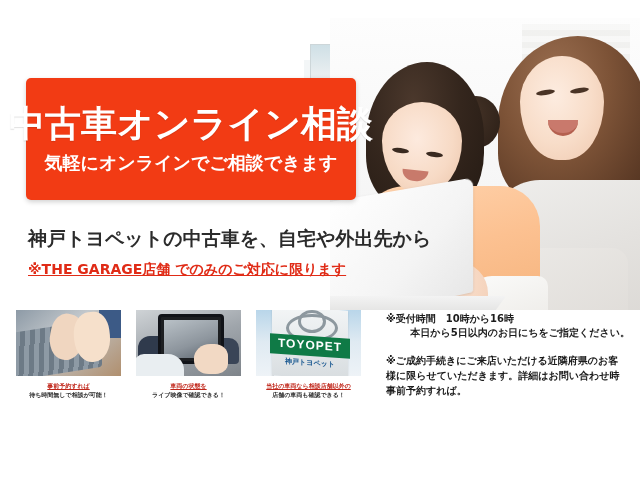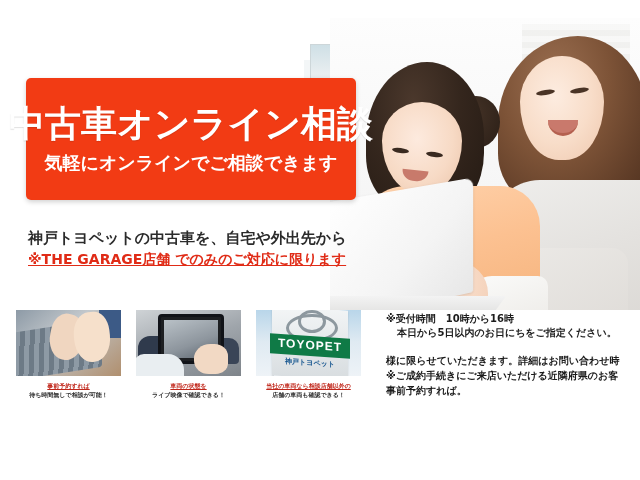--- a/index.html
+++ b/index.html
@@ -221,33 +221,33 @@
   }
 
   
   .desc {
     position: absolute;
     left: 28px; top: 228px;
     width: 320px;
   }
   .desc-line {
     color: #2b2b2b;
-    font-size: 15px;
+    font-size: 19px;
     font-weight: bold;
     line-height: 20px;
     white-space: nowrap;
   }
   .desc-note {
     color: #e02b16;
     font-size: 14px;
     font-weight: bold;
     line-height: 22px;
     text-decoration: underline;
     white-space: nowrap;
-    margin-top: 0;
+    margin-top: 10px;
   }
 
   
   .thumbs {
     position: absolute;
     left: 16px; top: 310px;
     width: 346px;
     display: flex;
     gap: 15px;
   }
@@ -334,21 +334,21 @@
     left: 386px; top: 312px;
     width: 244px;
   }
   .note-l {
     color: #1c1c1c;
     font-size: 10px;
     font-weight: bold;
     line-height: 14px;
     white-space: nowrap;
   }
-  .note-indent { padding-left: 11px; }
+  .note-indent { padding-left: 11px; text-align: right; }
   .note-block {
     margin-top: 13px;
     color: #1c1c1c;
     font-size: 10px;
     font-weight: bold;
     line-height: 15px;
   }
 </style>
 </head>
 <body>
@@ -443,19 +443,19 @@
         <span class="cap-b">店舗の車両も確認できる！</span>
       </div>
     </div>
 
   </div>
 
   <div class="notes">
     <div class="note-l">※受付時間　10時から16時</div>
     <div class="note-l note-indent">本日から5日以内のお日にちをご指定ください。</div>
     <div class="note-block">
+      <div>※ご成約手続きにご来店いただける近隣府県のお客</div>
       <div>様に限らせていただきます。詳細はお問い合わせ時</div>
-      <div>※ご成約手続きにご来店いただける近隣府県のお客</div>
       <div>事前予約すれば。</div>
     </div>
   </div>
 
 </div>
 
 </body></html>

